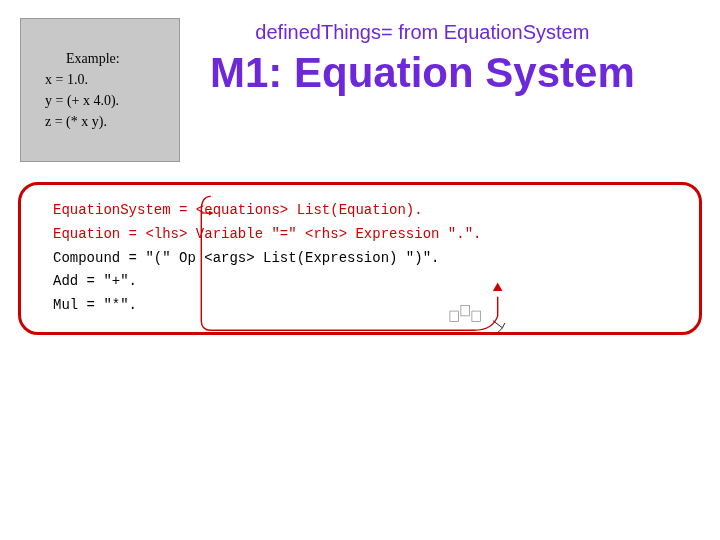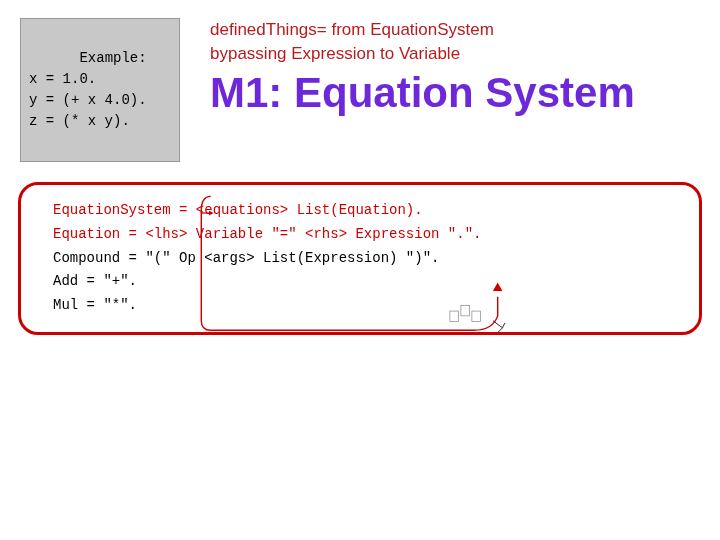--- a/index.html
+++ b/index.html
@@ -16,37 +16,38 @@
     .top-section {
       display: flex;
       align-items: flex-start;
       padding: 18px 20px 10px 20px;
       gap: 30px;
     }
 
     .example-box {
       background: #c8c8c8;
       border: 1px solid #999;
-      padding: 8px 8px;
-      font-family: Liberation Mono, monospace;
+      padding: 8px 24px;
+      font-family: Liberation Serif, serif;
       font-size: 14px;
       line-height: 1.5;
       min-width: 160px;
       white-space: pre;
     }
 
     .title-area {
       display: flex;
       flex-direction: column;
       gap: 4px;
     }
 
     .subtitle {
-      font-size: 17px;
-      color: #b91c1c;
+      font-size: 20px;
+      color: #6d28d9;
+      text-align: center;
       line-height: 1.4;
     }
 
     .main-title {
       font-size: 42px;
       font-weight: bold;
       color: #6d28d9;
       line-height: 1.1;
     }
 
@@ -103,21 +104,20 @@
     <div class="example-box">
       <span>Example:</span>
 <span>x = 1.0.</span>
 <span>y = (+ x 4.0).</span>
 <span>z = (* x y).</span>
     </div>
 
     <div class="title-area">
       <div class="subtitle">
         <span>definedThings= from EquationSystem</span><br>
-        <span>bypassing Expression to Variable</span>
       </div>
       <div class="main-title">M1: Equation System</div>
     </div>
   </div>
 
   <div class="grammar-section">
     <div class="grammar-container">
       <div class="grammar-box">
         <span class="grammar-line red-text">EquationSystem = &lt;equations&gt; List(Equation).</span>
         <span class="grammar-line red-text">Equation = &lt;lhs&gt; Variable "=" &lt;rhs&gt; Expression ".".</span>

